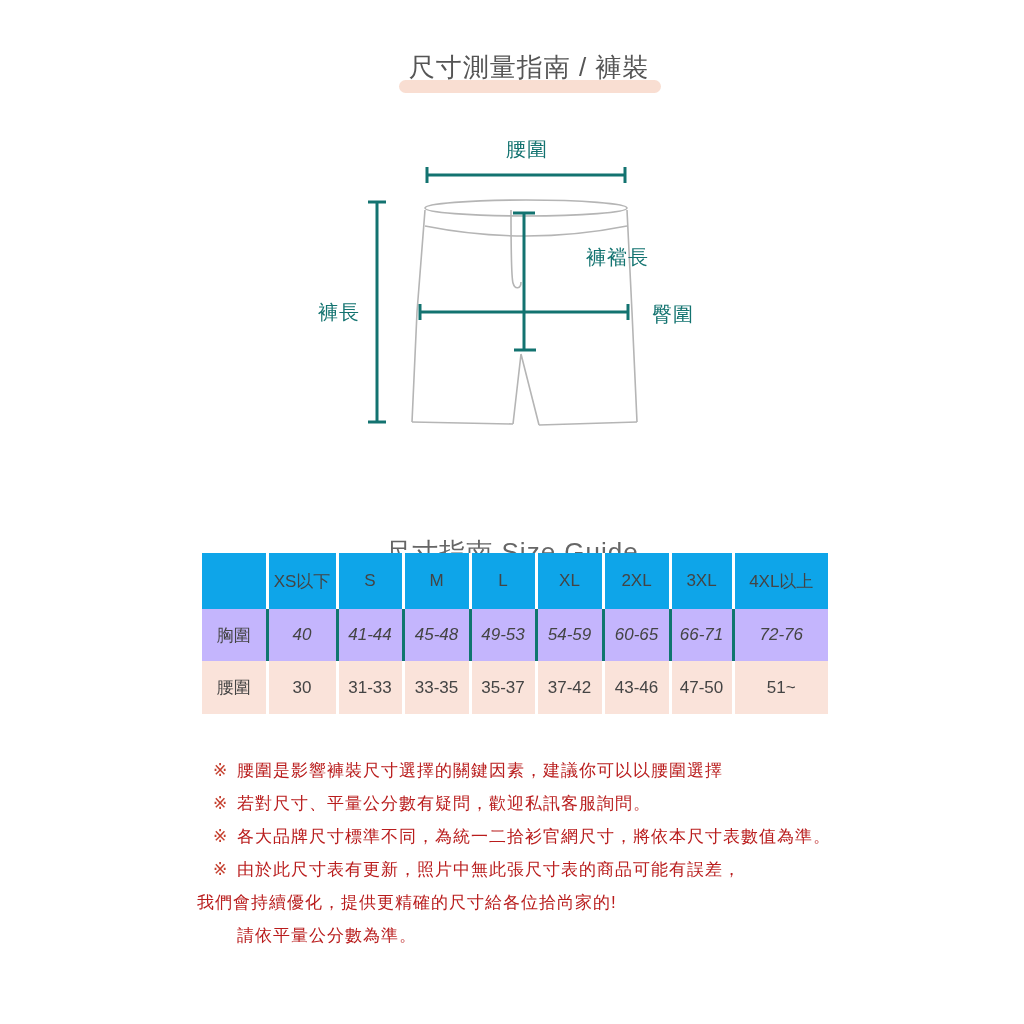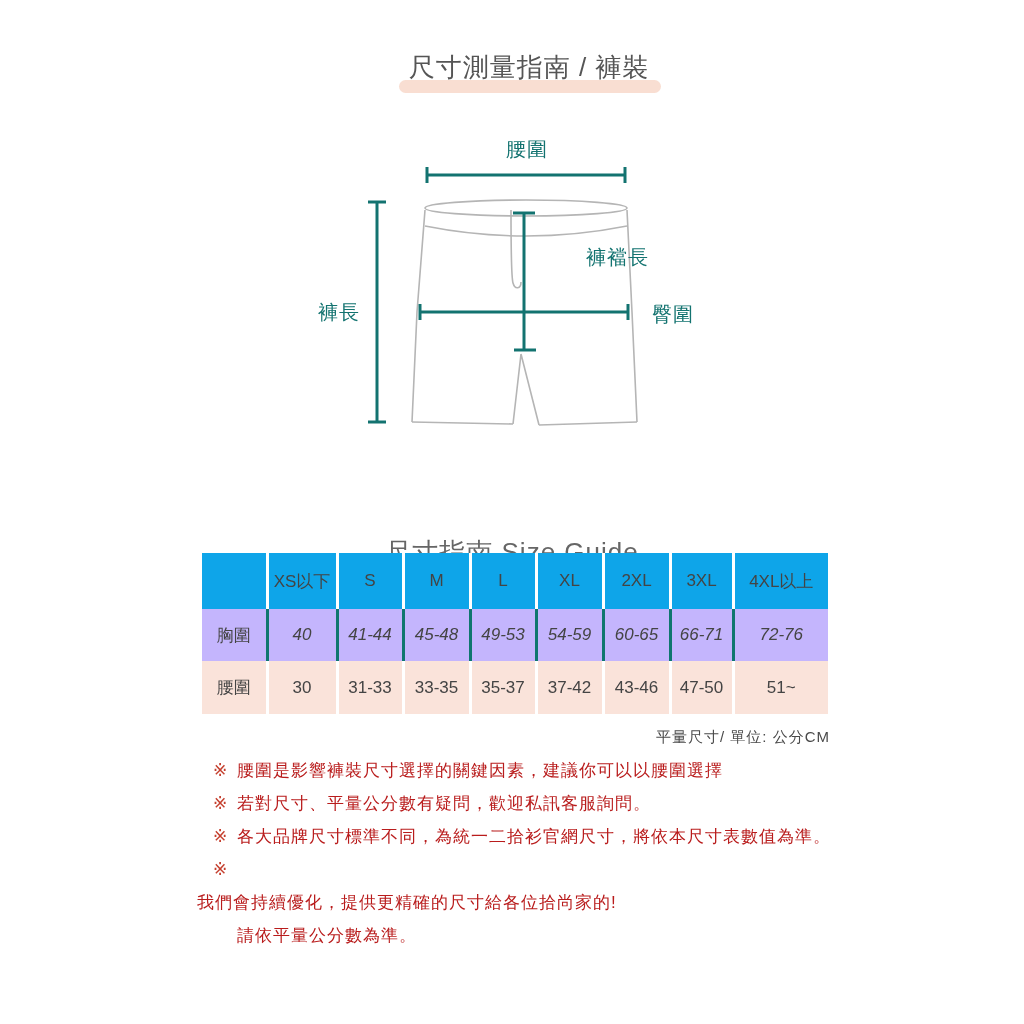--- a/index.html
+++ b/index.html
@@ -142,37 +142,37 @@
         <td>33-35</td>
         <td>35-37</td>
         <td>37-42</td>
         <td>43-46</td>
         <td>47-50</td>
         <td>51~</td>
       </tr>
     </tbody>
   </table>
 
-  <div class="unit-note">平量尺寸/ 單位: 公分CM</div>
 
   <div class="notes">
     <div class="note-row">
       <span class="note-mark">※</span>
       <span class="note-text">腰圍是影響褲裝尺寸選擇的關鍵因素，建議你可以以腰圍選擇</span>
     </div>
     <div class="note-row">
       <span class="note-mark">※</span>
       <span class="note-text">若對尺寸、平量公分數有疑問，歡迎私訊客服詢問。</span>
     </div>
     <div class="note-row">
       <span class="note-mark">※</span>
       <span class="note-text">各大品牌尺寸標準不同，為統一二拾衫官網尺寸，將依本尺寸表數值為準。</span>
     </div>
     <div class="note-row">
       <span class="note-mark">※</span>
+      <span class="note-text">由於此尺寸表有更新，照片中無此張尺寸表的商品可能有誤差，</span>
     </div>
     <div class="note-row closing-row">
 
       <span class="note-text">我們會持續優化，提供更精確的尺寸給各位拾尚家的!</span>
     </div>
     <div class="note-row">
       <span class="note-mark"></span>
       <span class="note-text">請依平量公分數為準。</span>
     </div>
   </div>

